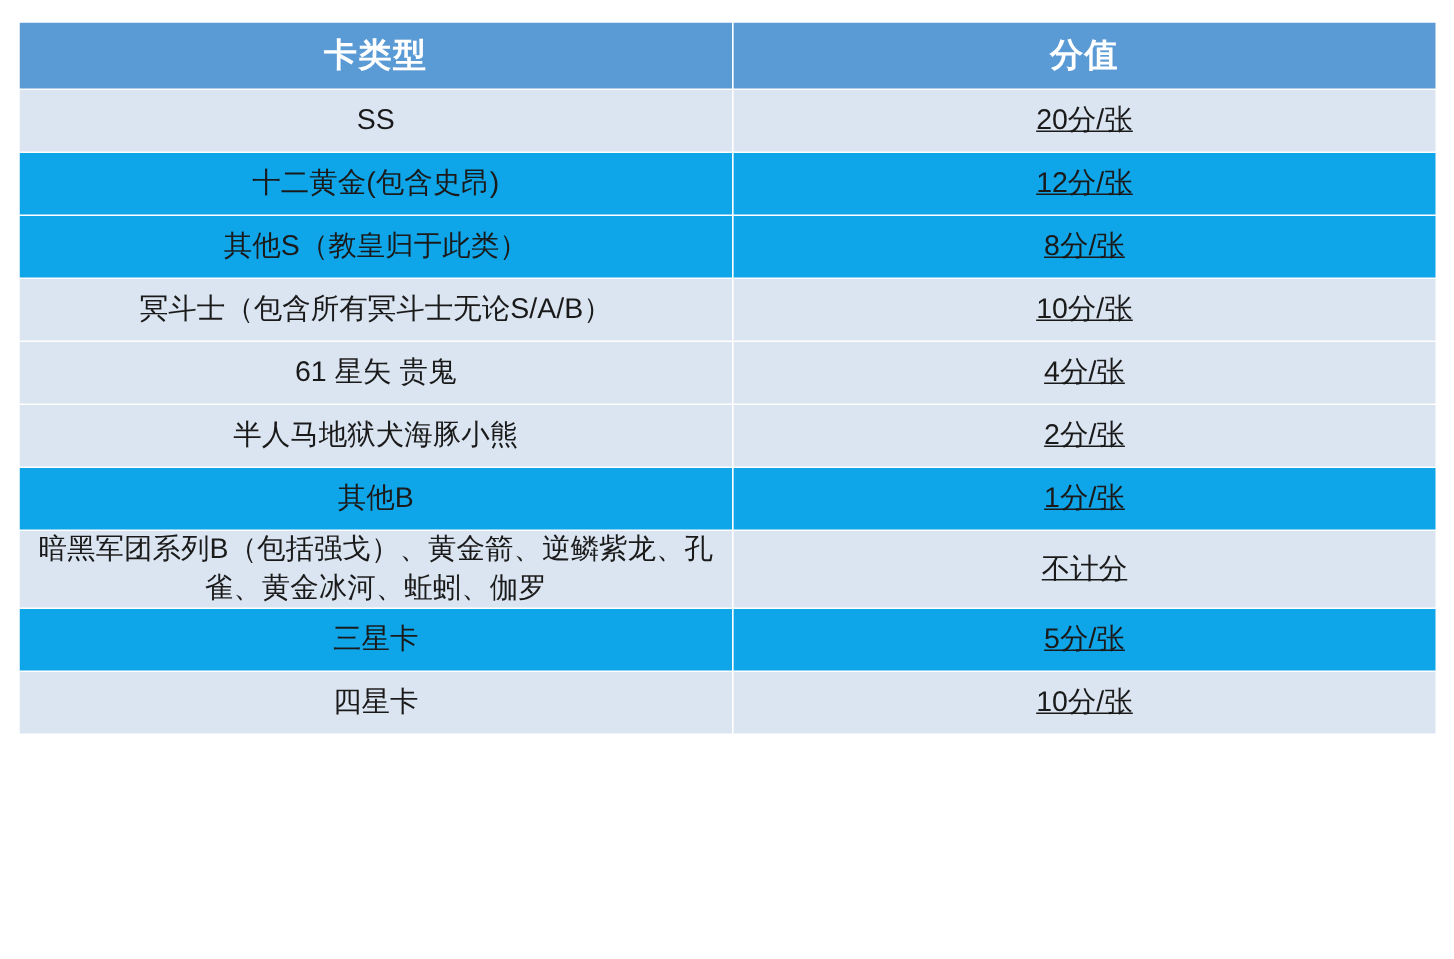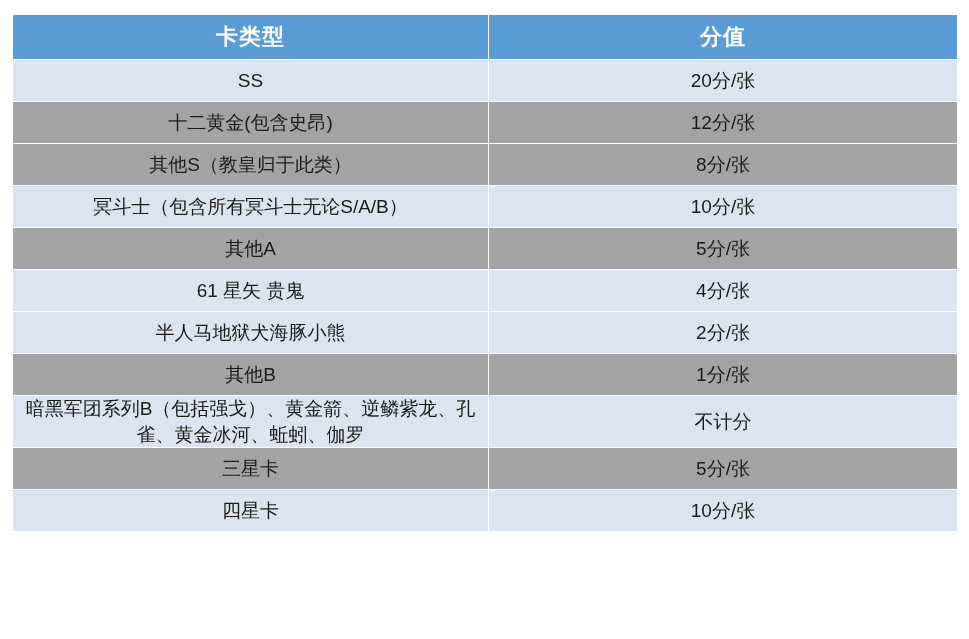--- a/index.html
+++ b/index.html
@@ -41,24 +41,24 @@
   table.score-table tbody td {
     text-align: center;
     font-size: 19px;
     color: #1a1a1a;
     height: 41px;
     border: 1px solid #ffffff;
     padding: 0 6px;
     line-height: 1.35;
   }
   table.score-table tbody tr.row-even td { background: #dbe5f1; }
-  table.score-table tbody tr.row-odd td  { background: #a3a3a3; }
+  table.score-table tbody tr.row-odd td  { background: #0ea5e9; }
 
   td.cell-type { font-size: 19px; }
-  td.cell-score { font-size: 19px; }
+  td.cell-score { font-size: 19px; text-decoration: underline; }
 
   tr.row-tall td { height: 62px; }
   td.multiline { line-height: 1.5; margin-top: 12px; }
 </style>
 </head>
 <body>
 
 <div id="score-table-wrapper">
   <table class="score-table">
     <colgroup>
@@ -81,24 +81,20 @@
           <td class="cell-score">12分/张</td>
         </tr>
         <tr class="row-odd">
           <td class="cell-type">其他S（教皇归于此类）</td>
           <td class="cell-score">8分/张</td>
         </tr>
         <tr class="row-even">
           <td class="cell-type">冥斗士（包含所有冥斗士无论S/A/B）</td>
           <td class="cell-score">10分/张</td>
         </tr>
-        <tr class="row-odd">
-          <td class="cell-type">其他A</td>
-          <td class="cell-score">5分/张</td>
-        </tr>
         <tr class="row-even">
           <td class="cell-type">61 星矢 贵鬼</td>
           <td class="cell-score">4分/张</td>
         </tr>
         <tr class="row-even">
           <td class="cell-type">半人马地狱犬海豚小熊</td>
           <td class="cell-score">2分/张</td>
         </tr>
         <tr class="row-odd">
           <td class="cell-type">其他B</td>

